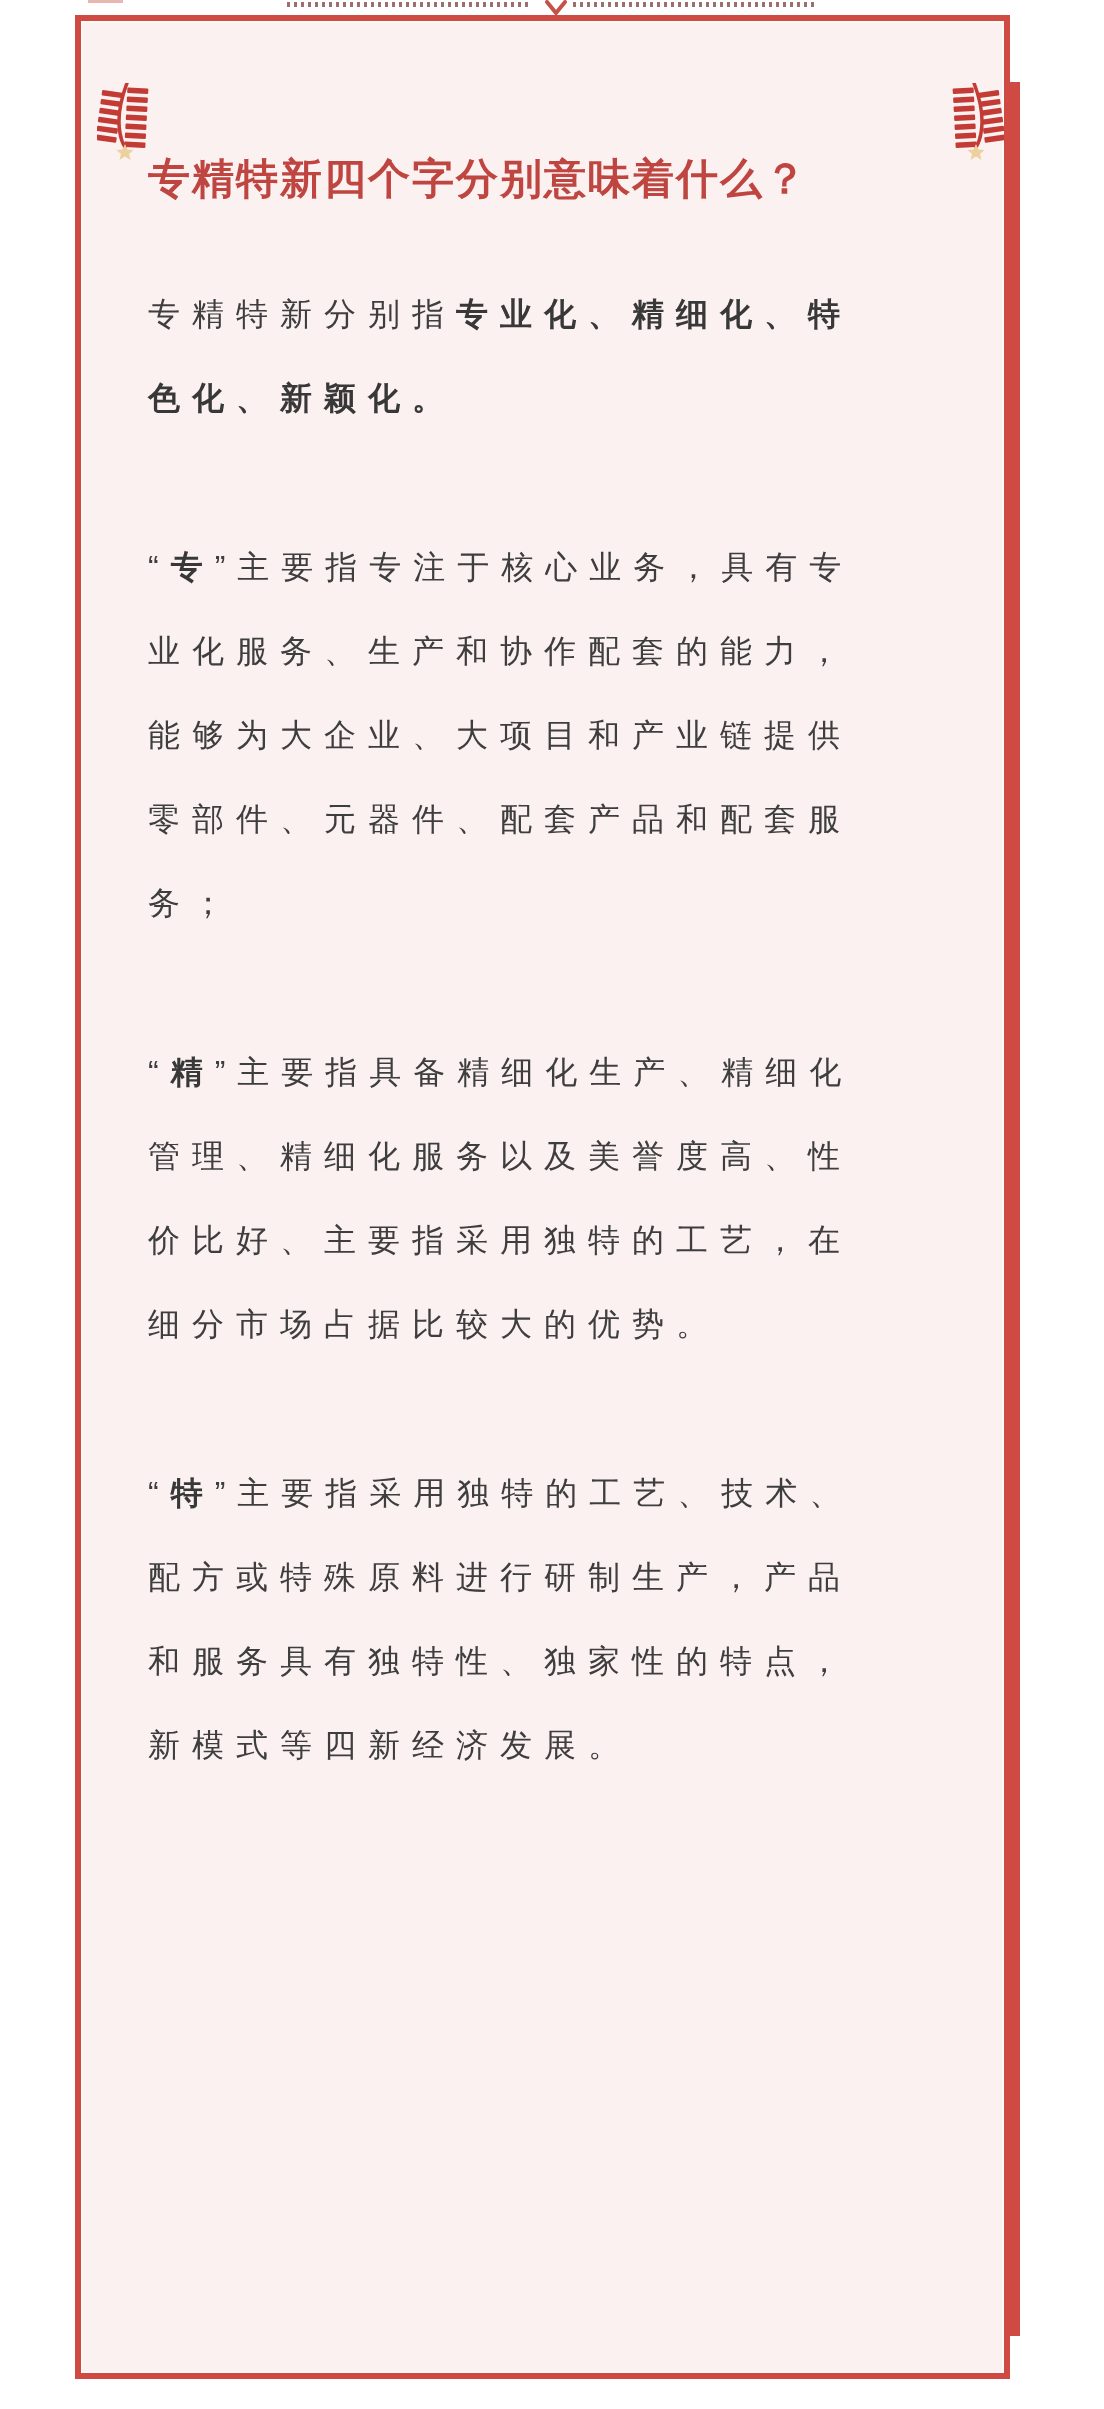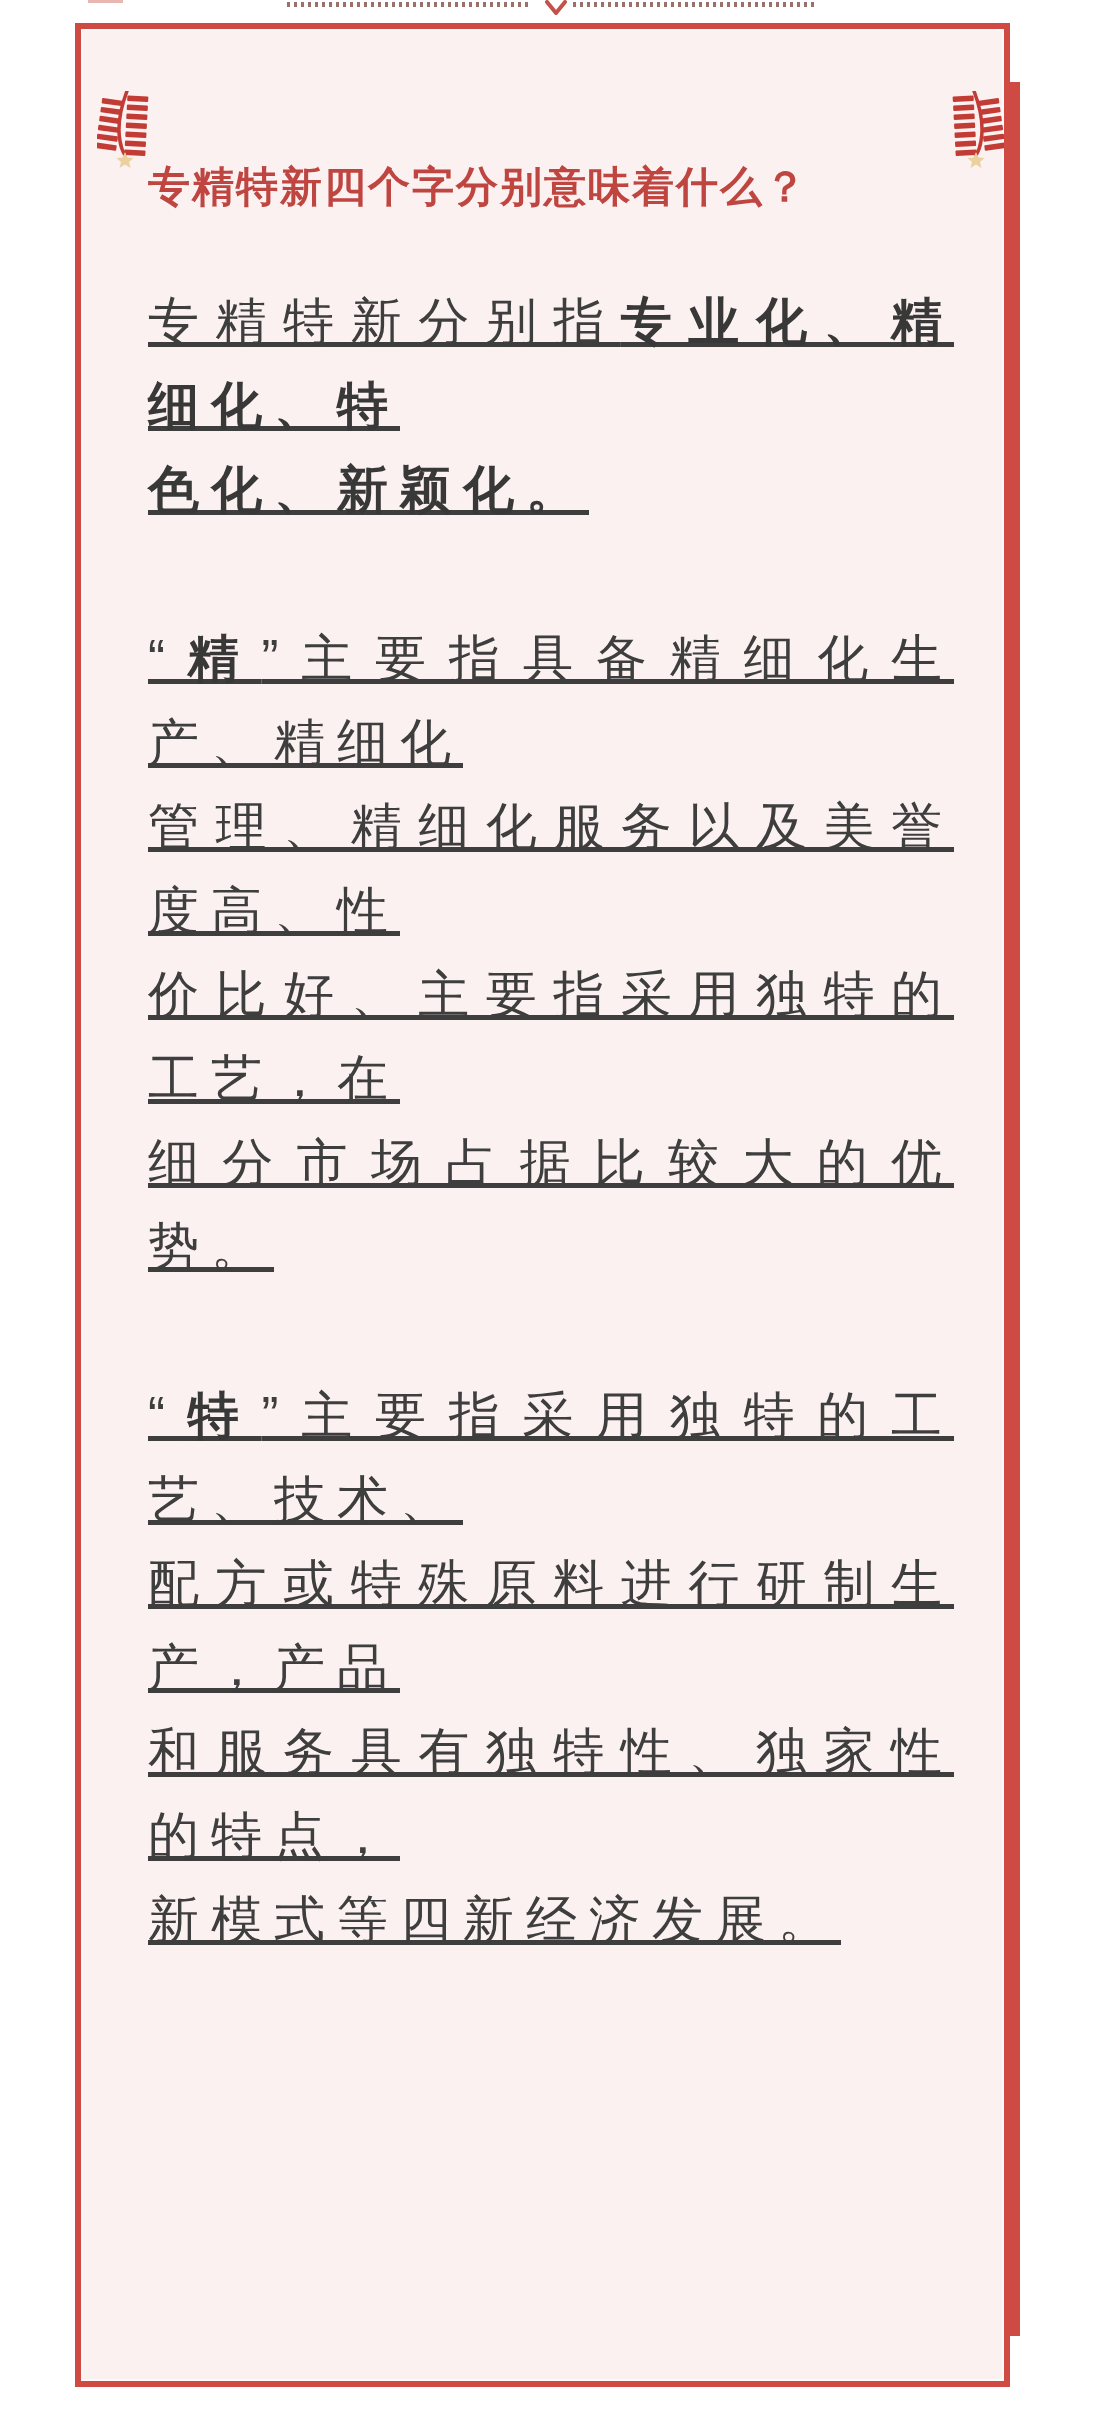--- a/index.html
+++ b/index.html
@@ -24,42 +24,41 @@
   }
   .dotted-left{left:287px;width:243px;}
   .dotted-right{left:573px;width:243px;}
   .chevron{position:absolute;left:545px;top:0;}
   .top-smear{position:absolute;left:88px;top:0;width:35px;height:3px;background:#e9b7b2;}
   .red-slab{
     position:absolute;left:1006px;top:82px;width:14px;height:2254px;
     background:var(--accent-red);
   }
   .card{
-    position:absolute;left:75px;top:23px;
+    position:absolute;left:75px;top:15px;
     width:935px;height:2364px;box-sizing:border-box;
     background:var(--card-bg);
     border:6px solid var(--accent-red);
     box-shadow:inset 0 0 0 2px rgba(255,255,255,0.55);
     padding:136px 50px 0 67px;
   }
   .firecracker{position:absolute;width:52px;height:80px;}
   .firecracker.left{left:16px;top:62px;}
   .firecracker.right{left:871px;top:62px;transform:scaleX(-1);}
   h1{
     margin:0 0 71px 0;
     font-size:42px;line-height:44px;font-weight:700;
     color:var(--heading-red);letter-spacing:2px;
   }
   .paragraphs p{
     margin:0 0 85px 0;
-    font-size:51px;line-height:84px;letter-spacing:12px;
+    font-size:32px;line-height:84px;letter-spacing:12px;
     color:var(--text);
     white-space:pre-line;
     text-align:justify;
-    text-decoration:underline;
   }
   .paragraphs p span.b{font-weight:700;color:#383838;}
 </style>
 </head>
 <body>
 
 <div class="top-smear"></div>
 <div class="dotted-seg dotted-left"></div>
 <div class="chevron">
   <svg width="22" height="16" viewBox="0 0 22 16">
@@ -118,20 +117,25 @@
       <path d="M30,0 C24,16 20,34 23,50 C24,57 26,61 28,64" fill="none" stroke="#c23b34" stroke-width="3.5" stroke-linecap="round"></path>
       <polygon points="28,61 30.5,66.5 36.5,67 32,71 33.5,77 28,73.5 22.5,77 24,71 19.5,67 25.5,66.5" fill="#ecd09e"></polygon>
     </svg>
   </div>
 
   <h1>专精特新四个字分别意味着什么？</h1>
 
   <div class="paragraphs">
       <p><span>专精特新分别指</span><span class="b">专业化、精细化、特
 色化、新颖化。</span></p>
+      <p><span>“</span><span class="b">专</span><span>”主要指专注于核心业务，具有专
+业化服务、生产和协作配套的能力，
+能够为大企业、大项目和产业链提供
+零部件、元器件、配套产品和配套服
+务；</span></p>
       <p><span>“</span><span class="b">精</span><span>”主要指具备精细化生产、精细化
 管理、精细化服务以及美誉度高、性
 价比好、主要指采用独特的工艺，在
 细分市场占据比较大的优势。</span></p>
       <p><span>“</span><span class="b">特</span><span>”主要指采用独特的工艺、技术、
 配方或特殊原料进行研制生产，产品
 和服务具有独特性、独家性的特点，
 新模式等四新经济发展。</span></p>
     </div>
 

